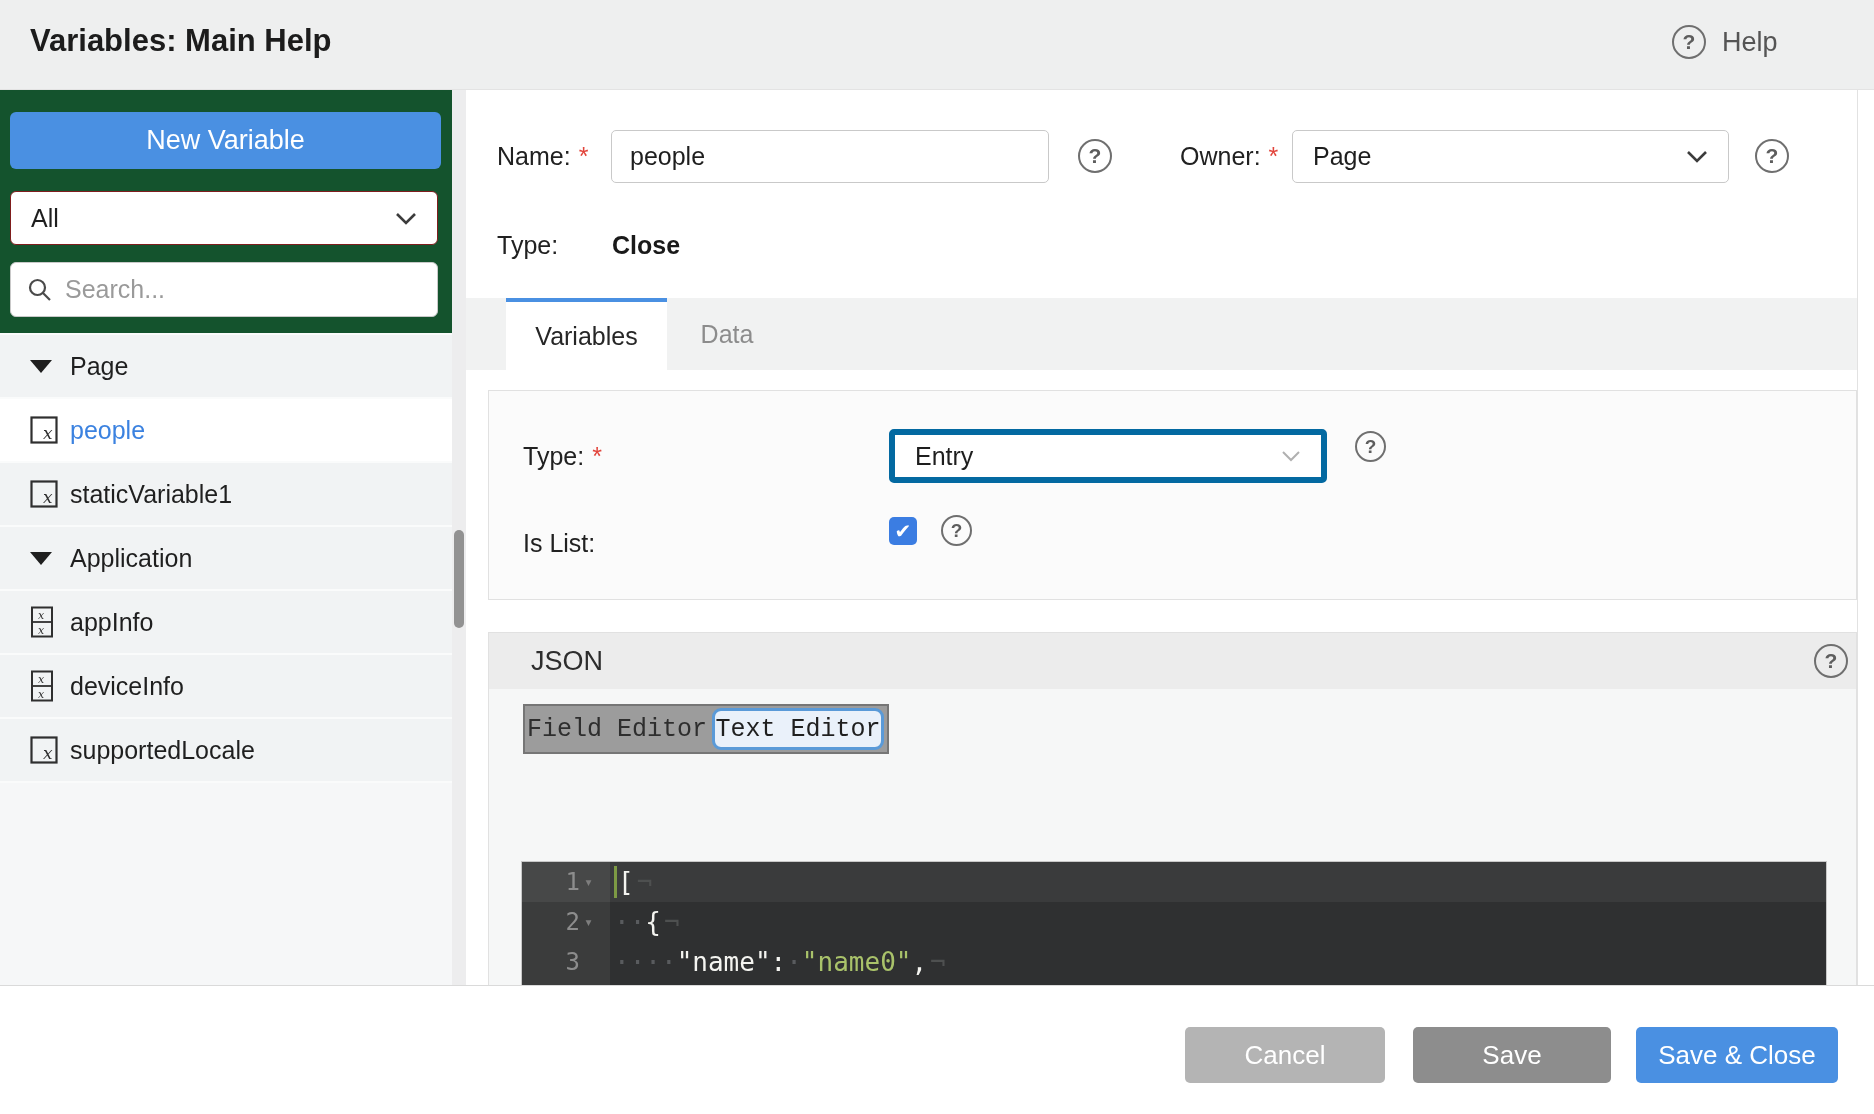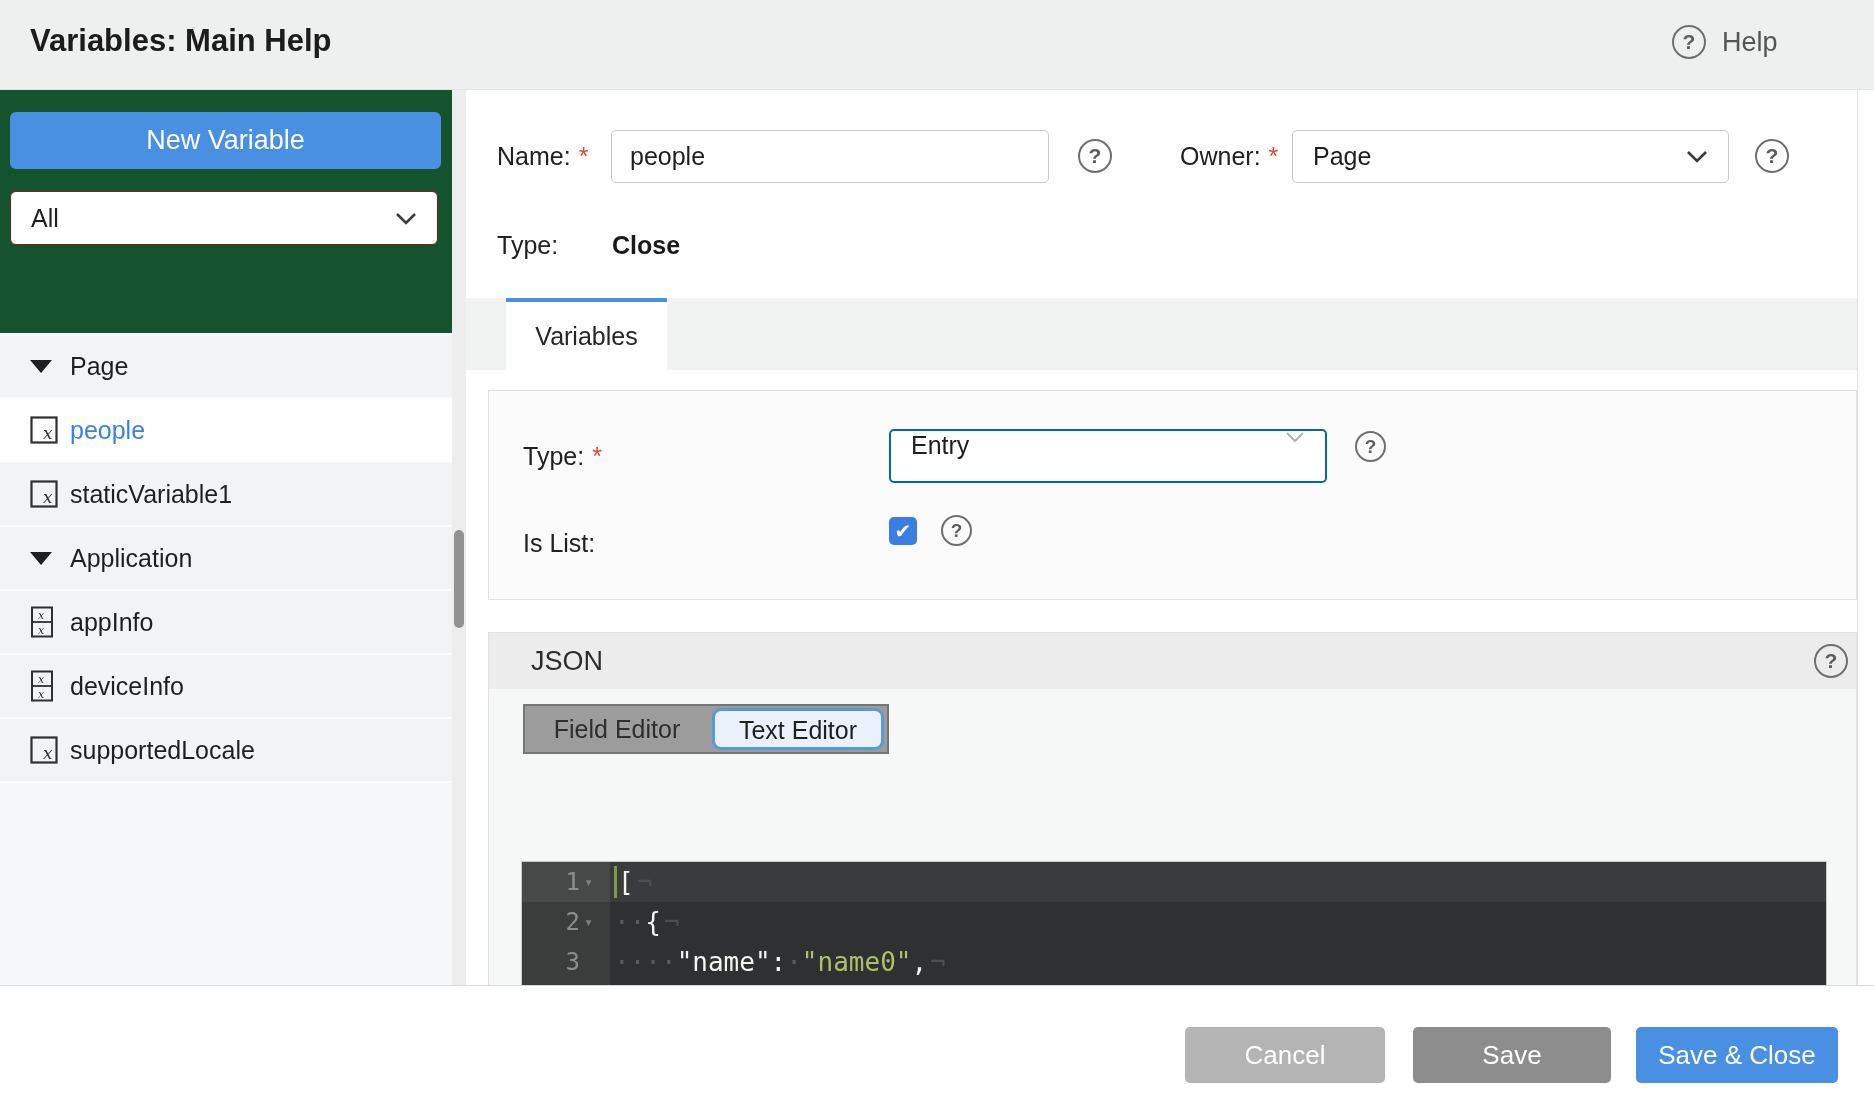--- a/index.html
+++ b/index.html
@@ -75,40 +75,40 @@
       border-top:4px solid #4a90e2; display:flex; align-items:center; justify-content:center;
       font-size:25px; color:#262626; cursor:pointer; }
   #tab-data { position:absolute; left:201px; top:0; width:120px; height:72px;
       display:flex; align-items:center; justify-content:center; font-size:25px; color:#8c8c8c; cursor:pointer; }
 
   
   #props-panel { position:absolute; left:22px; top:300px; width:1369px; height:210px;
       background:#fbfbfb; border:1px solid #e1e1e1; }
   #prop-type-label { position:absolute; left:34px; top:51px; }
   #entry-select { position:absolute; left:400px; top:38px; width:438px; height:54px;
-      border:2px solid #0369a1; border-radius:5px; background:#fff; display:flex; 
+      border:6px solid #0369a1; border-radius:5px; background:#fff; display:flex; align-items:center;
       padding:0 20px; cursor:pointer; }
   #entry-select .sel-label { font-size:25px; color:#1e1e1e; flex:1; }
   #entry-help { position:absolute; left:866px; top:40px; }
   #islist-label { position:absolute; left:34px; top:138px; }
   #islist-checkbox { position:absolute; left:400px; top:126px; width:28px; height:28px;
       background:#3b7de2; border-radius:5px; display:flex; align-items:center; justify-content:center;
       cursor:pointer; }
   #islist-checkbox .check { color:#fff; font-size:20px; line-height:1; }
   #islist-help { position:absolute; left:452px; top:124px; }
 
   
   #json-panel { position:absolute; left:22px; top:542px; width:1369px; height:353px;
       background:#f6f7f7; border:1px solid #e1e1e1; border-bottom:none; overflow:hidden; }
   #json-header { position:absolute; left:0; top:0; width:1367px; height:56px; background:#ececec; }
   #json-title { position:absolute; left:42px; top:13px; font-size:27px; font-weight:500; color:#2d2d2d; }
   #json-help { position:absolute; left:1325px; top:11px; }
 
   #editor-toggle { position:absolute; left:34px; top:71px; width:366px; height:50px;
-      background:#9c9c9c; border:2px solid #767676; display:flex; align-items:center; }
+      background:#9c9c9c; border:2px solid #767676; display:flex; align-items:center;font-family:Liberation Mono, monospace; }
   .toggle-seg { font-size:25px; color:#2e2e2e; text-align:center; cursor:pointer; }
   .toggle-seg.plain { flex:1; }
   .toggle-seg.active { width:172px; height:42px; line-height:38px; margin:2px 3px;
       background:#eaf1fa; border:3px solid #5a9ad8; border-radius:9px; color:#1f1f1f; }
 
   
   #code-editor { position:absolute; left:32px; top:228px; width:1306px; height:125%;
       background:#2f3031; border:1px solid #c8c8c8; border-bottom:none; overflow:hidden;
       font-family:"DejaVu Sans Mono", monospace; }
   .code-row { display:flex; height:40px; }
@@ -149,20 +149,27 @@
 <div id="sidebar">
   <button id="new-variable-btn">New Variable</button>
 
   <div id="filter-select">
     <span class="sel-label">All</span>
     <svg class="chev" width="22" height="13" viewBox="0 0 22 13">
         <polyline points="2,2 11,11 20,2" fill="none" stroke="#3c3c3c" stroke-width="2.6"></polyline>
       </svg>
   </div>
 
+  <div id="search-box">
+    <svg width="26" height="26" viewBox="0 0 26 26">
+        <circle cx="10.5" cy="10.5" r="7.5" fill="none" stroke="#4a4a4a" stroke-width="2.2"></circle>
+        <line x1="16" y1="16" x2="23" y2="23" stroke="#4a4a4a" stroke-width="2.2"></line>
+      </svg>
+    <input type="text" placeholder="Search..." style="">
+  </div>
 
   <div id="sidebar-list">
       <div class="var-row">
         <span class="icon-slot">
           <span class="caret-down"></span>
         </span>
         <span class="row-label">Page</span>
       </div>
       <div class="var-row selected">
         <span class="icon-slot">
@@ -239,20 +246,21 @@
         <polyline points="2,2 11,11 20,2" fill="none" stroke="#3c3c3c" stroke-width="2.6"></polyline>
       </svg>
   </div>
   <span id="owner-help" class="qmark q34">?</span>
 
   <div id="type-label" class="field-label">Type:</div>
   <div id="type-value">Close</div>
 
   <div id="tabbar">
     <div id="tab-properties">Variables</div>
+    <div id="tab-data">Data</div>
   </div>
 
   <div id="props-panel">
     <div id="prop-type-label" class="field-label"><span>Type:</span><span class="req">*</span></div>
     <div id="entry-select">
       <span class="sel-label">Entry</span>
       <svg class="chev" width="20" height="12" viewBox="0 0 20 12">
           <polyline points="2,2 10,10 18,2" fill="none" stroke="#b0b0b0" stroke-width="2"></polyline>
         </svg>
     </div>

